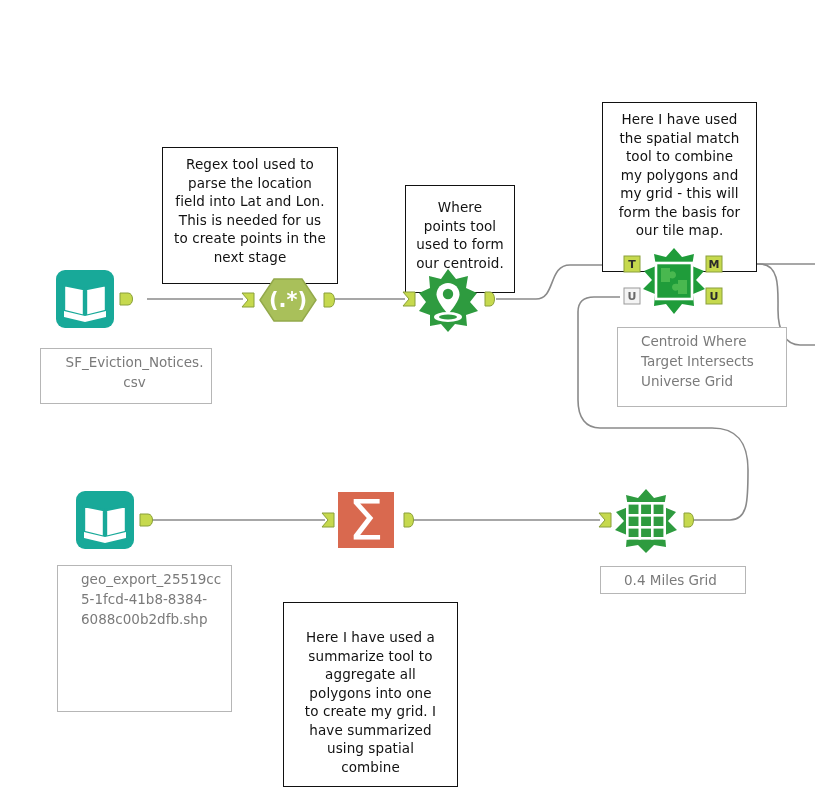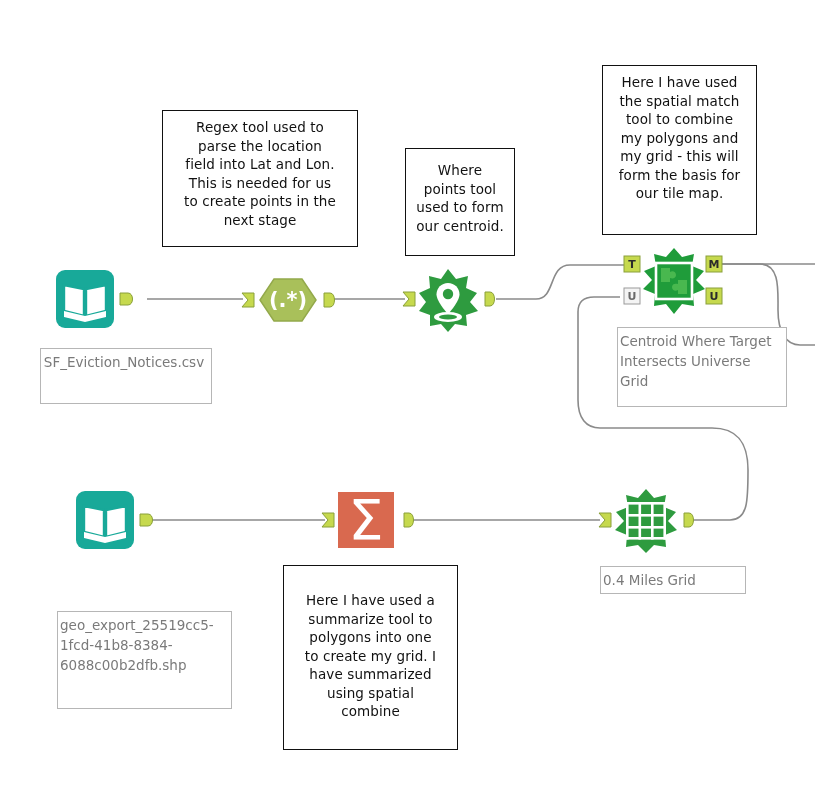--- a/index.html
+++ b/index.html
@@ -20,33 +20,34 @@
     position:absolute;
     background:#ffffff;
     border:1.6px solid #111111;
     box-sizing:border-box;
     text-align:center;
     color:#111111;
     font-size:13.5px;
     line-height:18.5px;
     padding:7px 6px 6px 6px;
     letter-spacing:.1px;
+    margin-top:37px;
   }
   .comment .ln{display:block;white-space:nowrap;}
 
   
   .labelbox{
     position:absolute;
     background:#ffffff;
     border:1.3px solid #b6b6b6;
     box-sizing:border-box;
     color:#7a7a7a;
     font-size:13.5px;
     line-height:20px;
-    padding:3px 6px 4px 2px;
+    padding:3px 6px 4px 23px;
     word-break:break-word;
   }
 
   
   .tool{position:absolute;}
   .tool svg{display:block;overflow:visible;}
 </style>
 </head>
 <body>
 
@@ -68,21 +69,21 @@
       <path d="M692,520 L730,520 C748,520 748,500 748,470 C748,440 735,428 712,428 C690,428 610,428 600,428 C586,428 578,418 578,400 C578,370 578,330 578,312 C578,302 584,297 594,297 L620,297"></path>
 
       <path d="M147,520 L325,520"></path>
 
       <path d="M410,520 L600,520"></path>
 
       <path d="M540,305 L563,305" stroke-opacity="0"></path>
     </g>
   </svg>
 
-  <div class="comment" style="left:162px;top:110px;width:196px;height:137px;">
+  <div class="comment" style="left:162px;top:110px;width:176px;height:137px;">
     <span class="ln">Regex tool used to</span>
     <span class="ln">parse the location</span>
     <span class="ln">field into Lat and Lon.</span>
     <span class="ln">This is needed for us</span>
     <span class="ln">to create points in the</span>
     <span class="ln">next stage</span>
   </div>
 
   <div class="comment" style="left:405px;top:148px;width:110px;height:108px;padding-top:12px;">
     <span class="ln">Where</span>
@@ -97,30 +98,31 @@
     <span class="ln">tool to combine</span>
     <span class="ln">my polygons and</span>
     <span class="ln">my grid - this will</span>
     <span class="ln">form the basis for</span>
     <span class="ln">our tile map.</span>
   </div>
 
   <div class="comment" style="left:283px;top:565px;width:175px;height:185px;padding-top:25px;">
     <span class="ln">Here I have used a</span>
     <span class="ln">summarize tool to</span>
+    <span class="ln">aggregate all</span>
     <span class="ln">polygons into one</span>
     <span class="ln">to create my grid. I</span>
     <span class="ln">have summarized</span>
     <span class="ln">using spatial</span>
     <span class="ln">combine</span>
   </div>
 
   <div class="labelbox" style="left:40px;top:348px;width:172px;height:56px;text-align:center;">SF_Eviction_Notices.csv</div>
 
-  <div class="labelbox" style="left:57px;top:565px;width:175px;height:98px;margin-top:46px;">geo_export_25519cc5-1fcd-41b8-8384-6088c00b2dfb.shp</div>
+  <div class="labelbox" style="left:57px;top:565px;width:175px;height:147px;">geo_export_25519cc5-1fcd-41b8-8384-6088c00b2dfb.shp</div>
 
   <div class="labelbox" style="left:617px;top:327px;width:170px;height:80px;">Centroid Where Target Intersects Universe Grid</div>
 
   <div class="labelbox" style="left:600px;top:566px;width:146px;height:28px;line-height:21px;">0.4 Miles Grid</div>
 
   <div class="tool" style="left:52px;top:268px;">
     <svg width="110" height="62" viewBox="0 0 110 62">
       <g>
         <rect x="4" y="2" width="58" height="58" rx="9" ry="9" fill="#18a999"></rect>
         <path d="M12,17 L32,21 L32,48 L12,43 Z" fill="#ffffff"></path>

